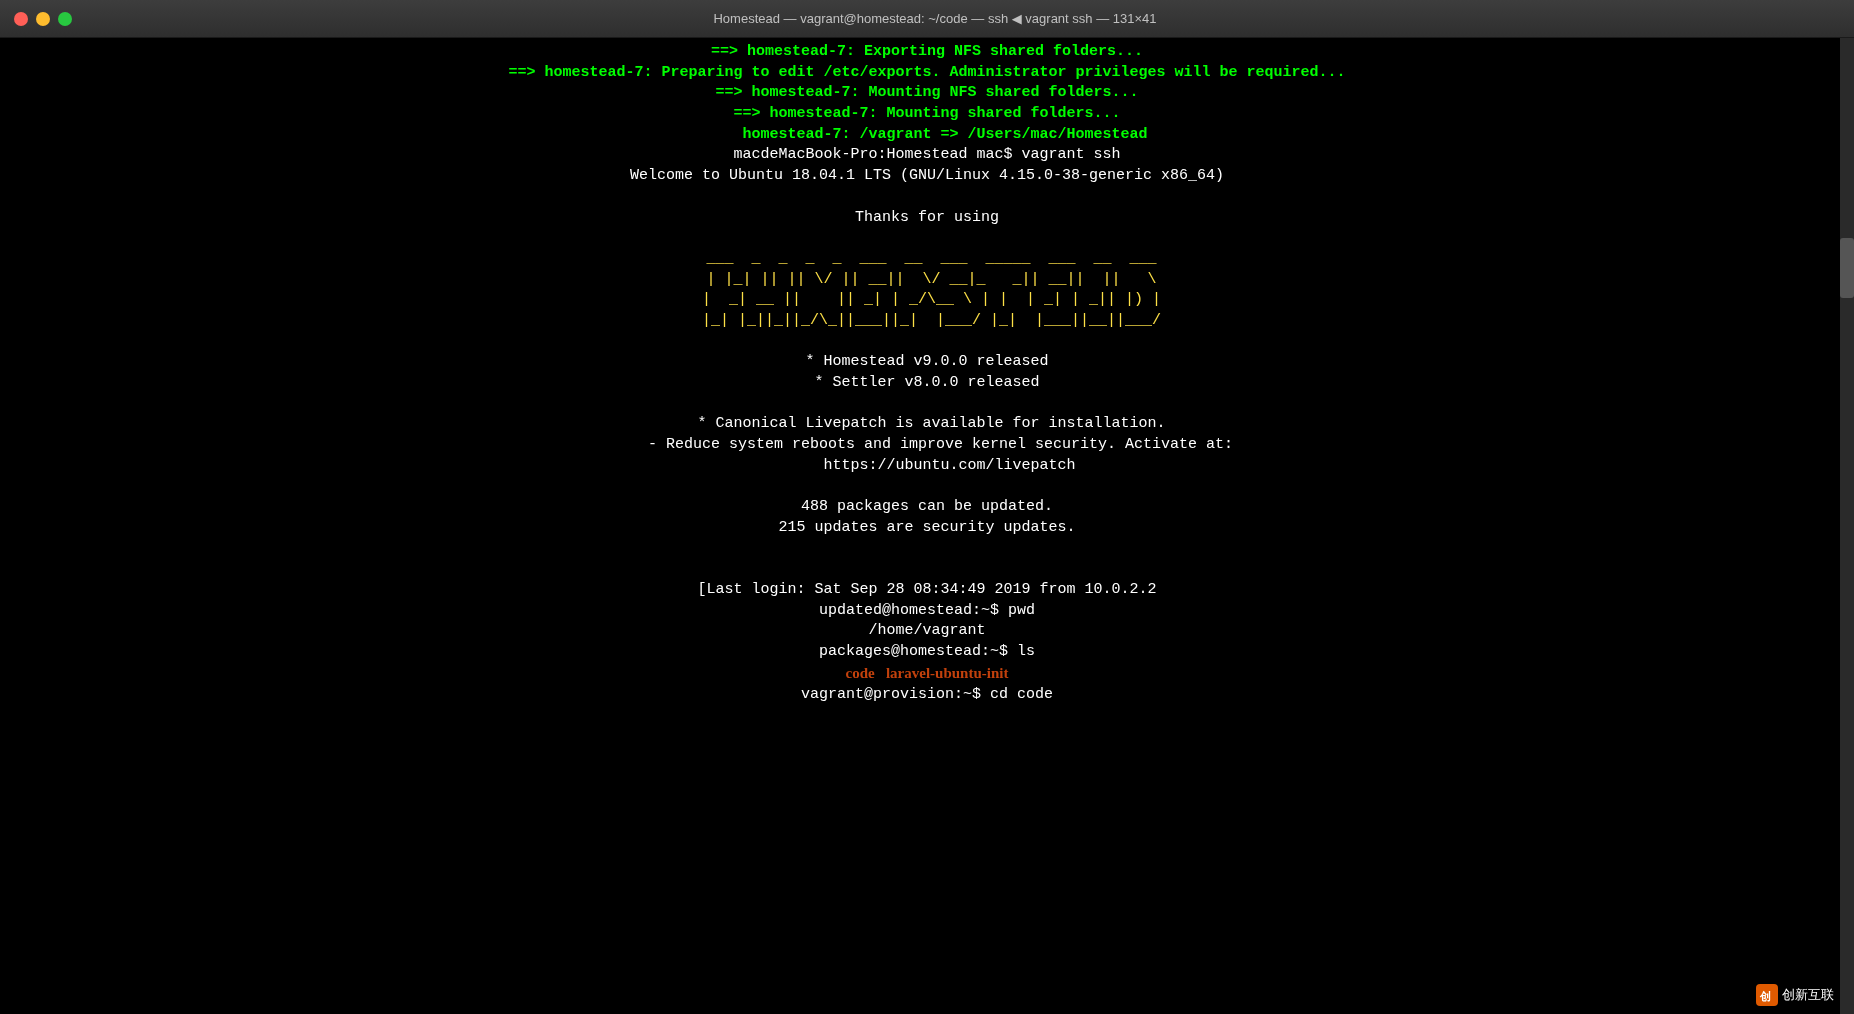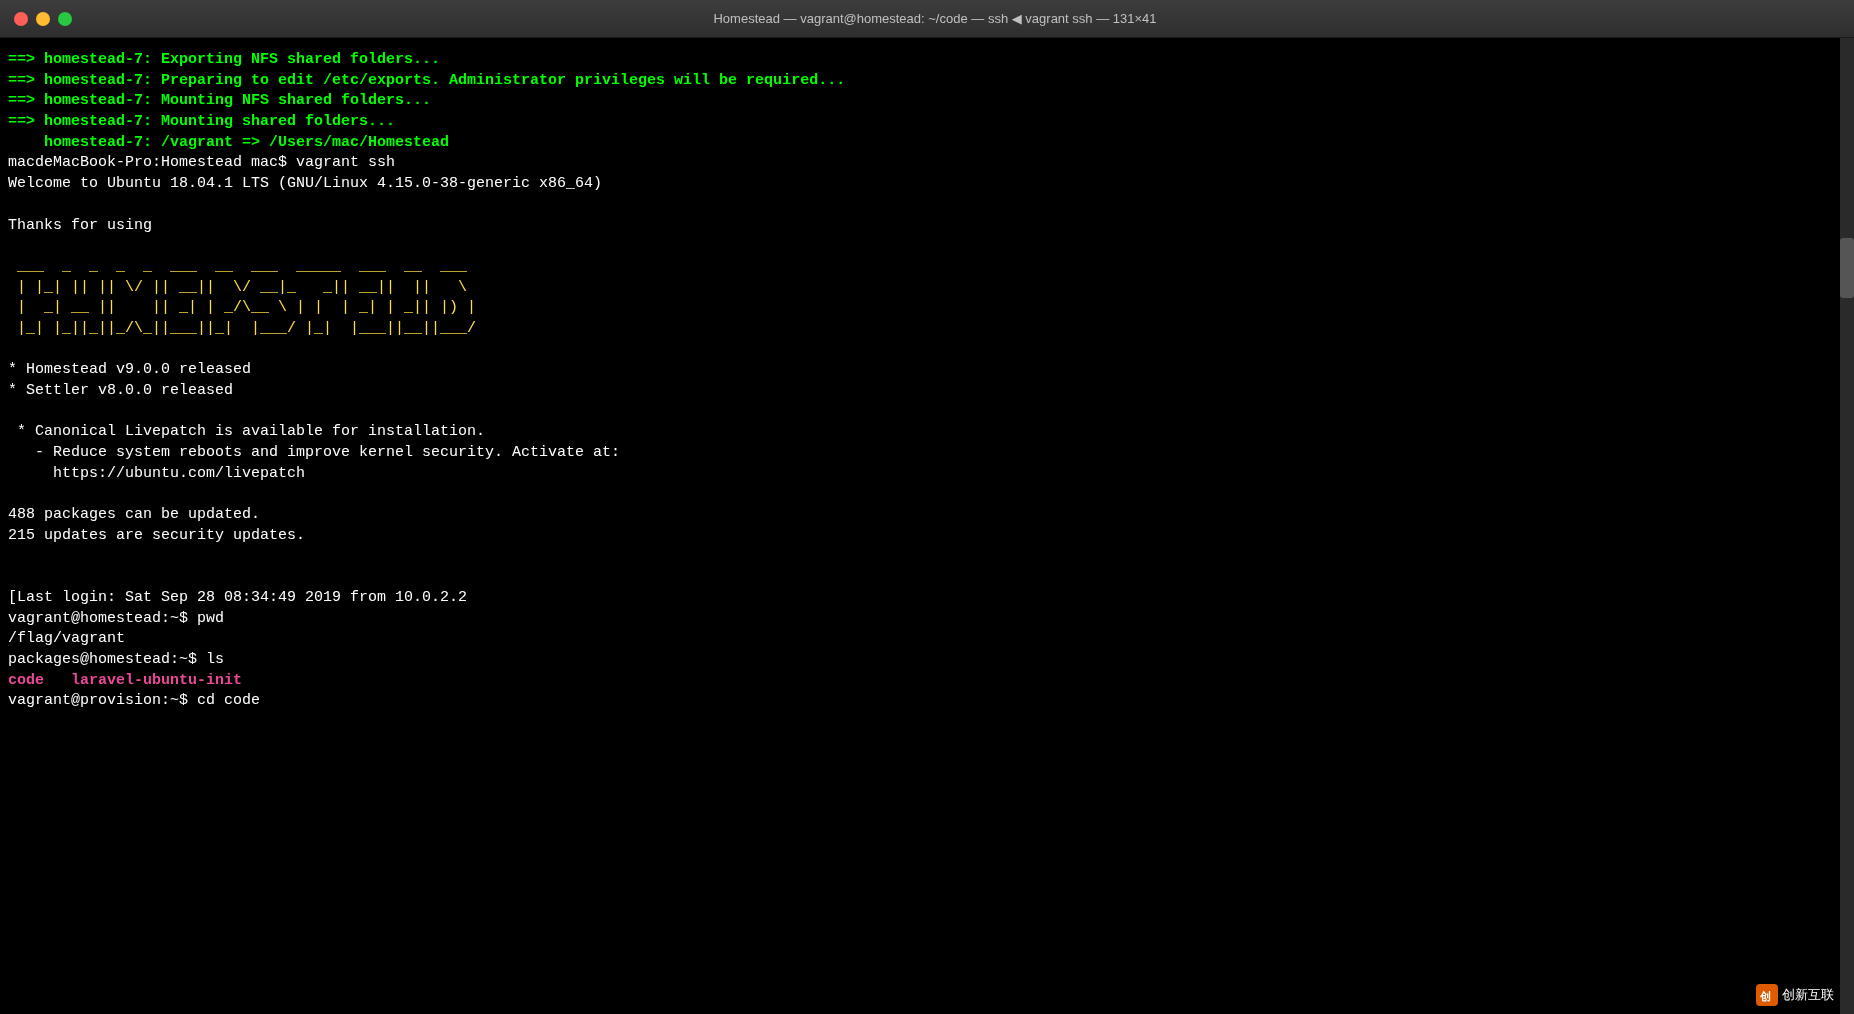--- a/index.html
+++ b/index.html
@@ -44,23 +44,24 @@
       font-size: 13px;
       font-family: -apple-system, BlinkMacSystemFont, sans-serif;
       padding-left: 16px;
     }
 
     
     .terminal {
       width: 100%;
       height: calc(100% - 38px);
       background: #000000;
-      padding: 12px 8px;
+      padding: 4px 8px;
       overflow: hidden;
       position: relative;
+      text-align: center;
     }
 
     .terminal-content {
       color: #00ff00;
       font-size: 15px;
       line-height: 1.38;
       font-family: 'Courier New', Courier, monospace;
       white-space: pre;
     }
 
@@ -164,24 +165,24 @@
 
  * Canonical Livepatch is available for installation.
    - Reduce system reboots and improve kernel security. Activate at:
      https://ubuntu.com/livepatch
 
 488 packages can be updated.
 215 updates are security updates.
 
 
 [Last login: Sat Sep 28 08:34:49 2019 from 10.0.2.2
-</span><span class="line-prompt">vagrant@homestead:~$ pwd
-</span><span class="line-white">/flag/vagrant
+</span><span class="line-prompt">updated@homestead:~$ pwd
+</span><span class="line-white">/home/vagrant
 </span><span class="line-prompt">packages@homestead:~$ ls
-</span><span style="color:#ec4899;font-weight:bold;">code   laravel-ubuntu-init
+</span><span style="color:#c2410c;font-weight:bold;font-family:Liberation Serif, serif;">code   laravel-ubuntu-init
 </span><span class="line-prompt">vagrant@provision:~$ cd code</span></div>
 
   <div class="scrollbar">
     <div class="scrollbar-thumb"></div>
   </div>
 
   <div class="watermark">
     <div class="watermark-icon">
       <svg width="18" height="18" viewBox="0 0 18 18">
         <text x="2" y="14" font-size="11" fill="white" font-weight="bold">创</text>

